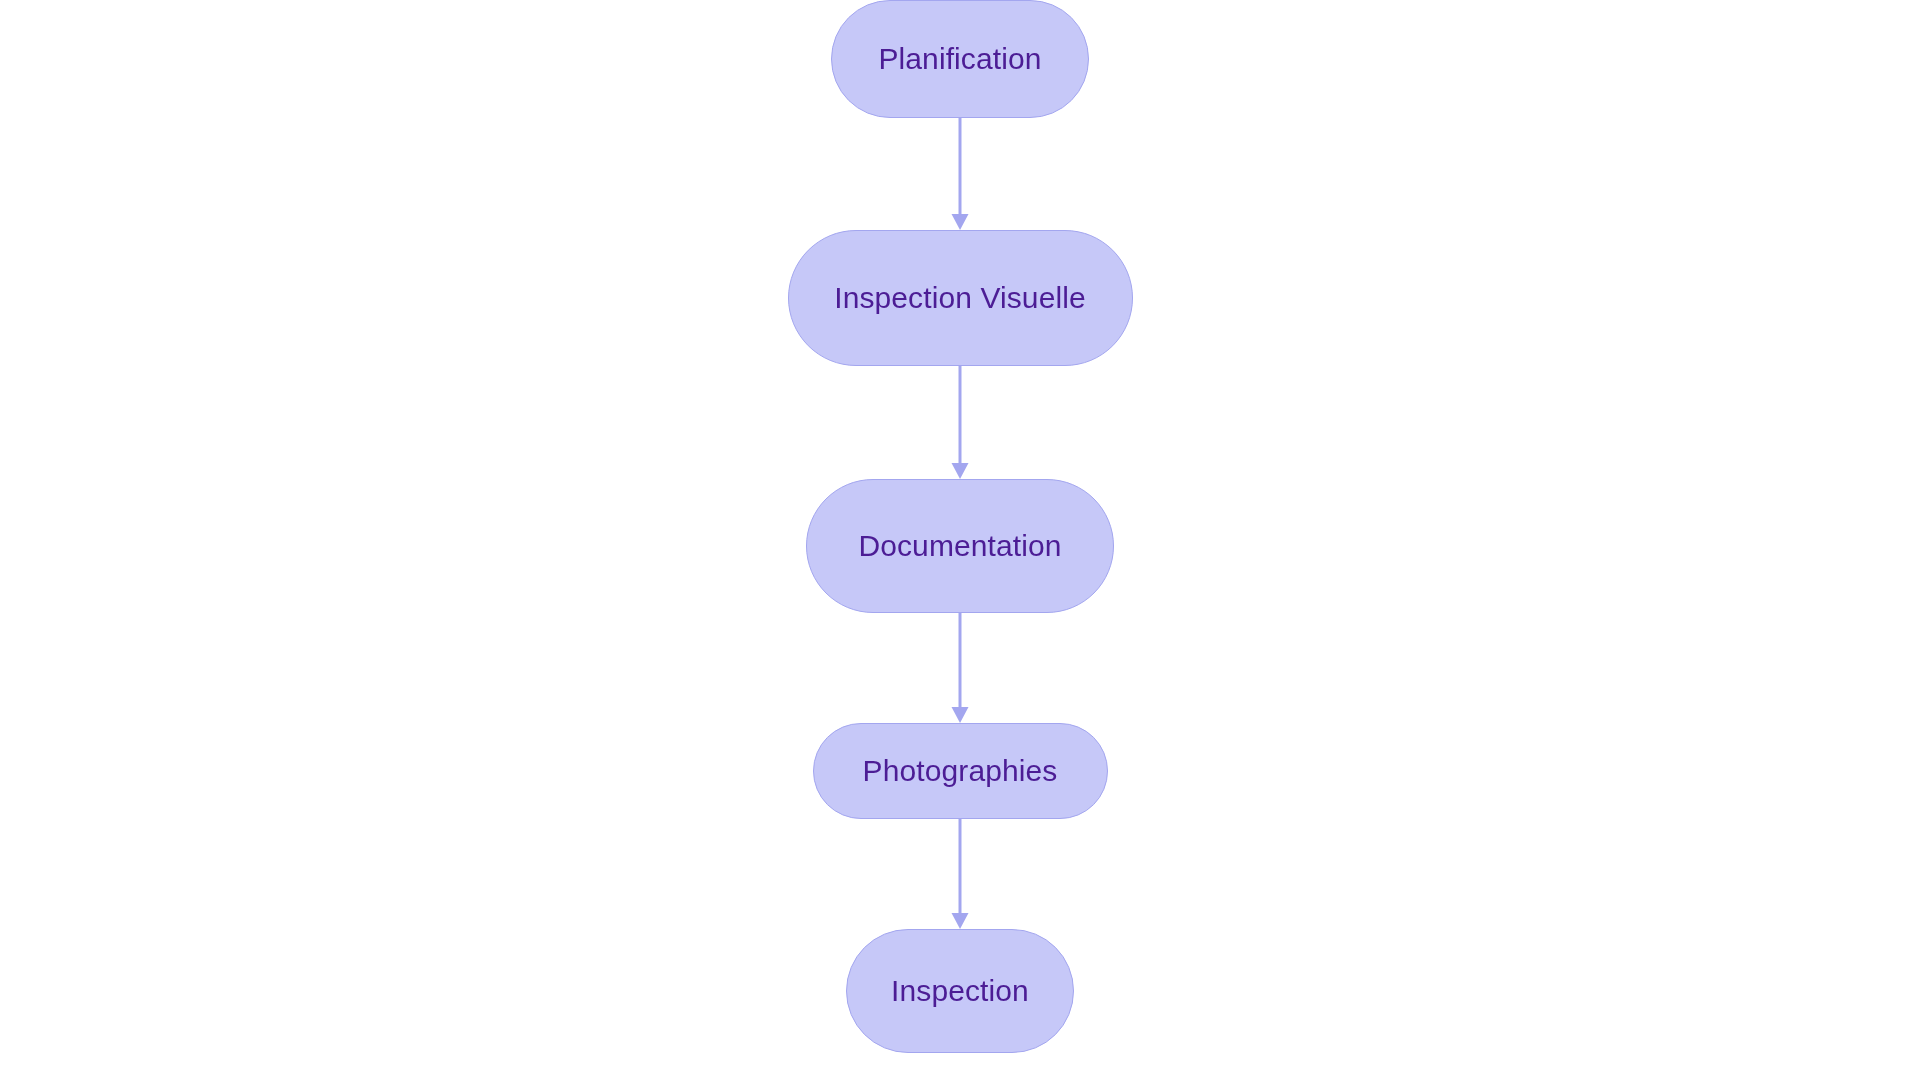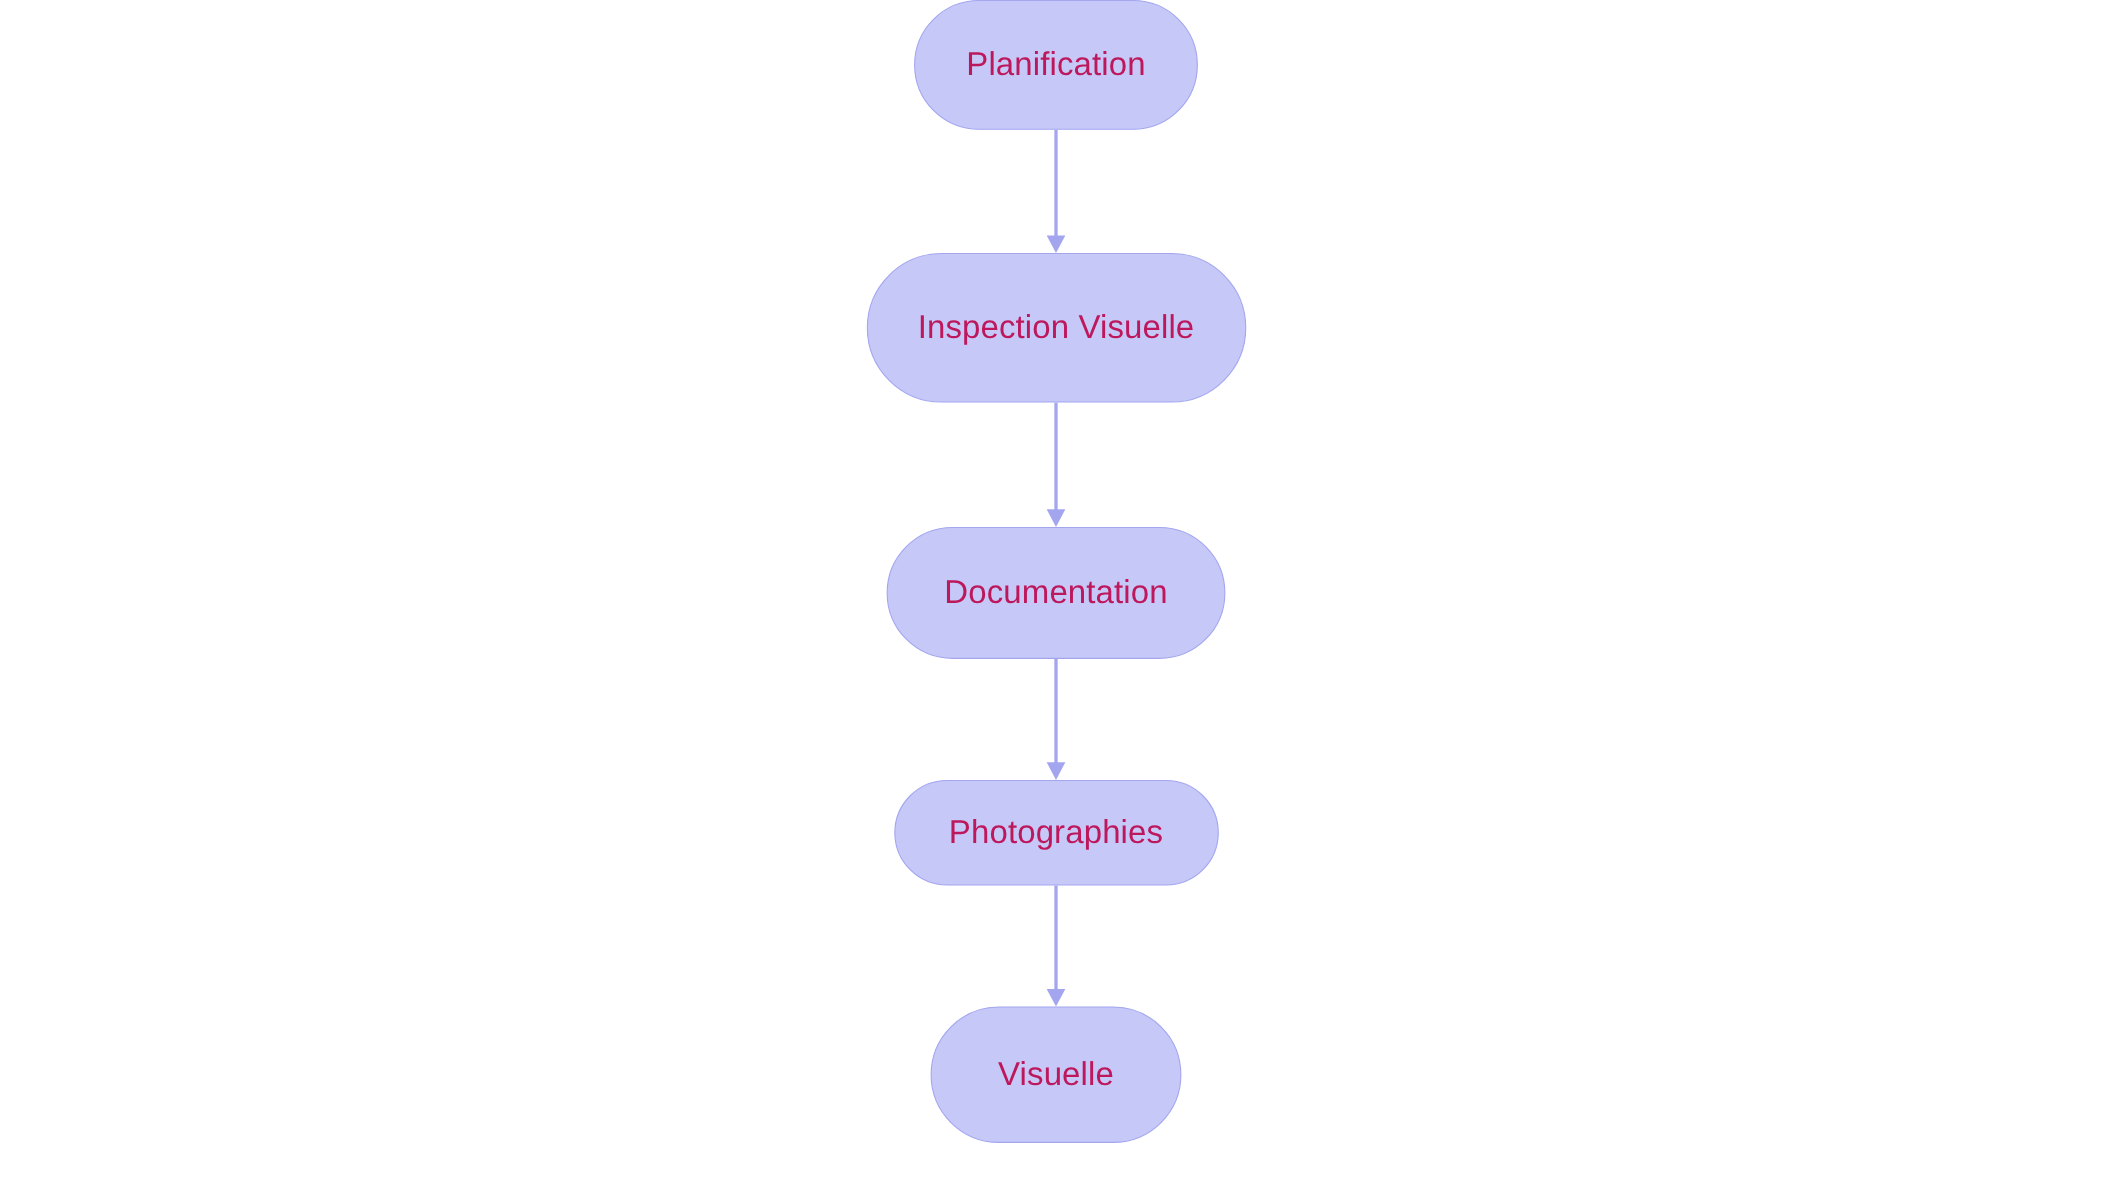--- a/index.html
+++ b/index.html
@@ -45,30 +45,30 @@
     color: #2a2ad0;
     font-size: 30px;
     font-weight: 400;
     letter-spacing: 0.1px;
     line-height: 1;
     white-space: nowrap;
     user-select: none;
   }
 
   .node-label {
-    color: #be185d;
+    color: #4c1d95;
     font-size: 30px;
     line-height: 1;
     pointer-events: none;
   }
 
   
   .node-0 { width: 258px; height: 118px; }
   .node-1 { width: 345px; height: 136px; align-items: center; }
-  .node-2 { width: 308px; height: 120px; }
+  .node-2 { width: 308px; height: 134px; }
   .node-3 { width: 295px; height: 96px; }
   .node-4 { width: 228px; height: 124px; }
 
   
   .flow-connector {
     position: relative;
     width: 24px;
     display: flex;
     align-items: flex-start;
     justify-content: center;
@@ -127,17 +127,17 @@
     </div>
 
     <div class="flow-connector connector-3">
       <svg width="24" height="110" viewBox="0 0 24 110">
         <line x1="12" y1="0" x2="12" y2="96" stroke="#a3a6ef" stroke-width="3"></line>
         <polygon points="12,110 3.5,94 20.5,94" fill="#a3a6ef"></polygon>
       </svg>
     </div>
 
     <div class="flow-node node-4">
-      <span class="node-label">Visuelle</span>
+      <span class="node-label">Inspection</span>
     </div>
 
   </div>
 </div>
 
 </body></html>

